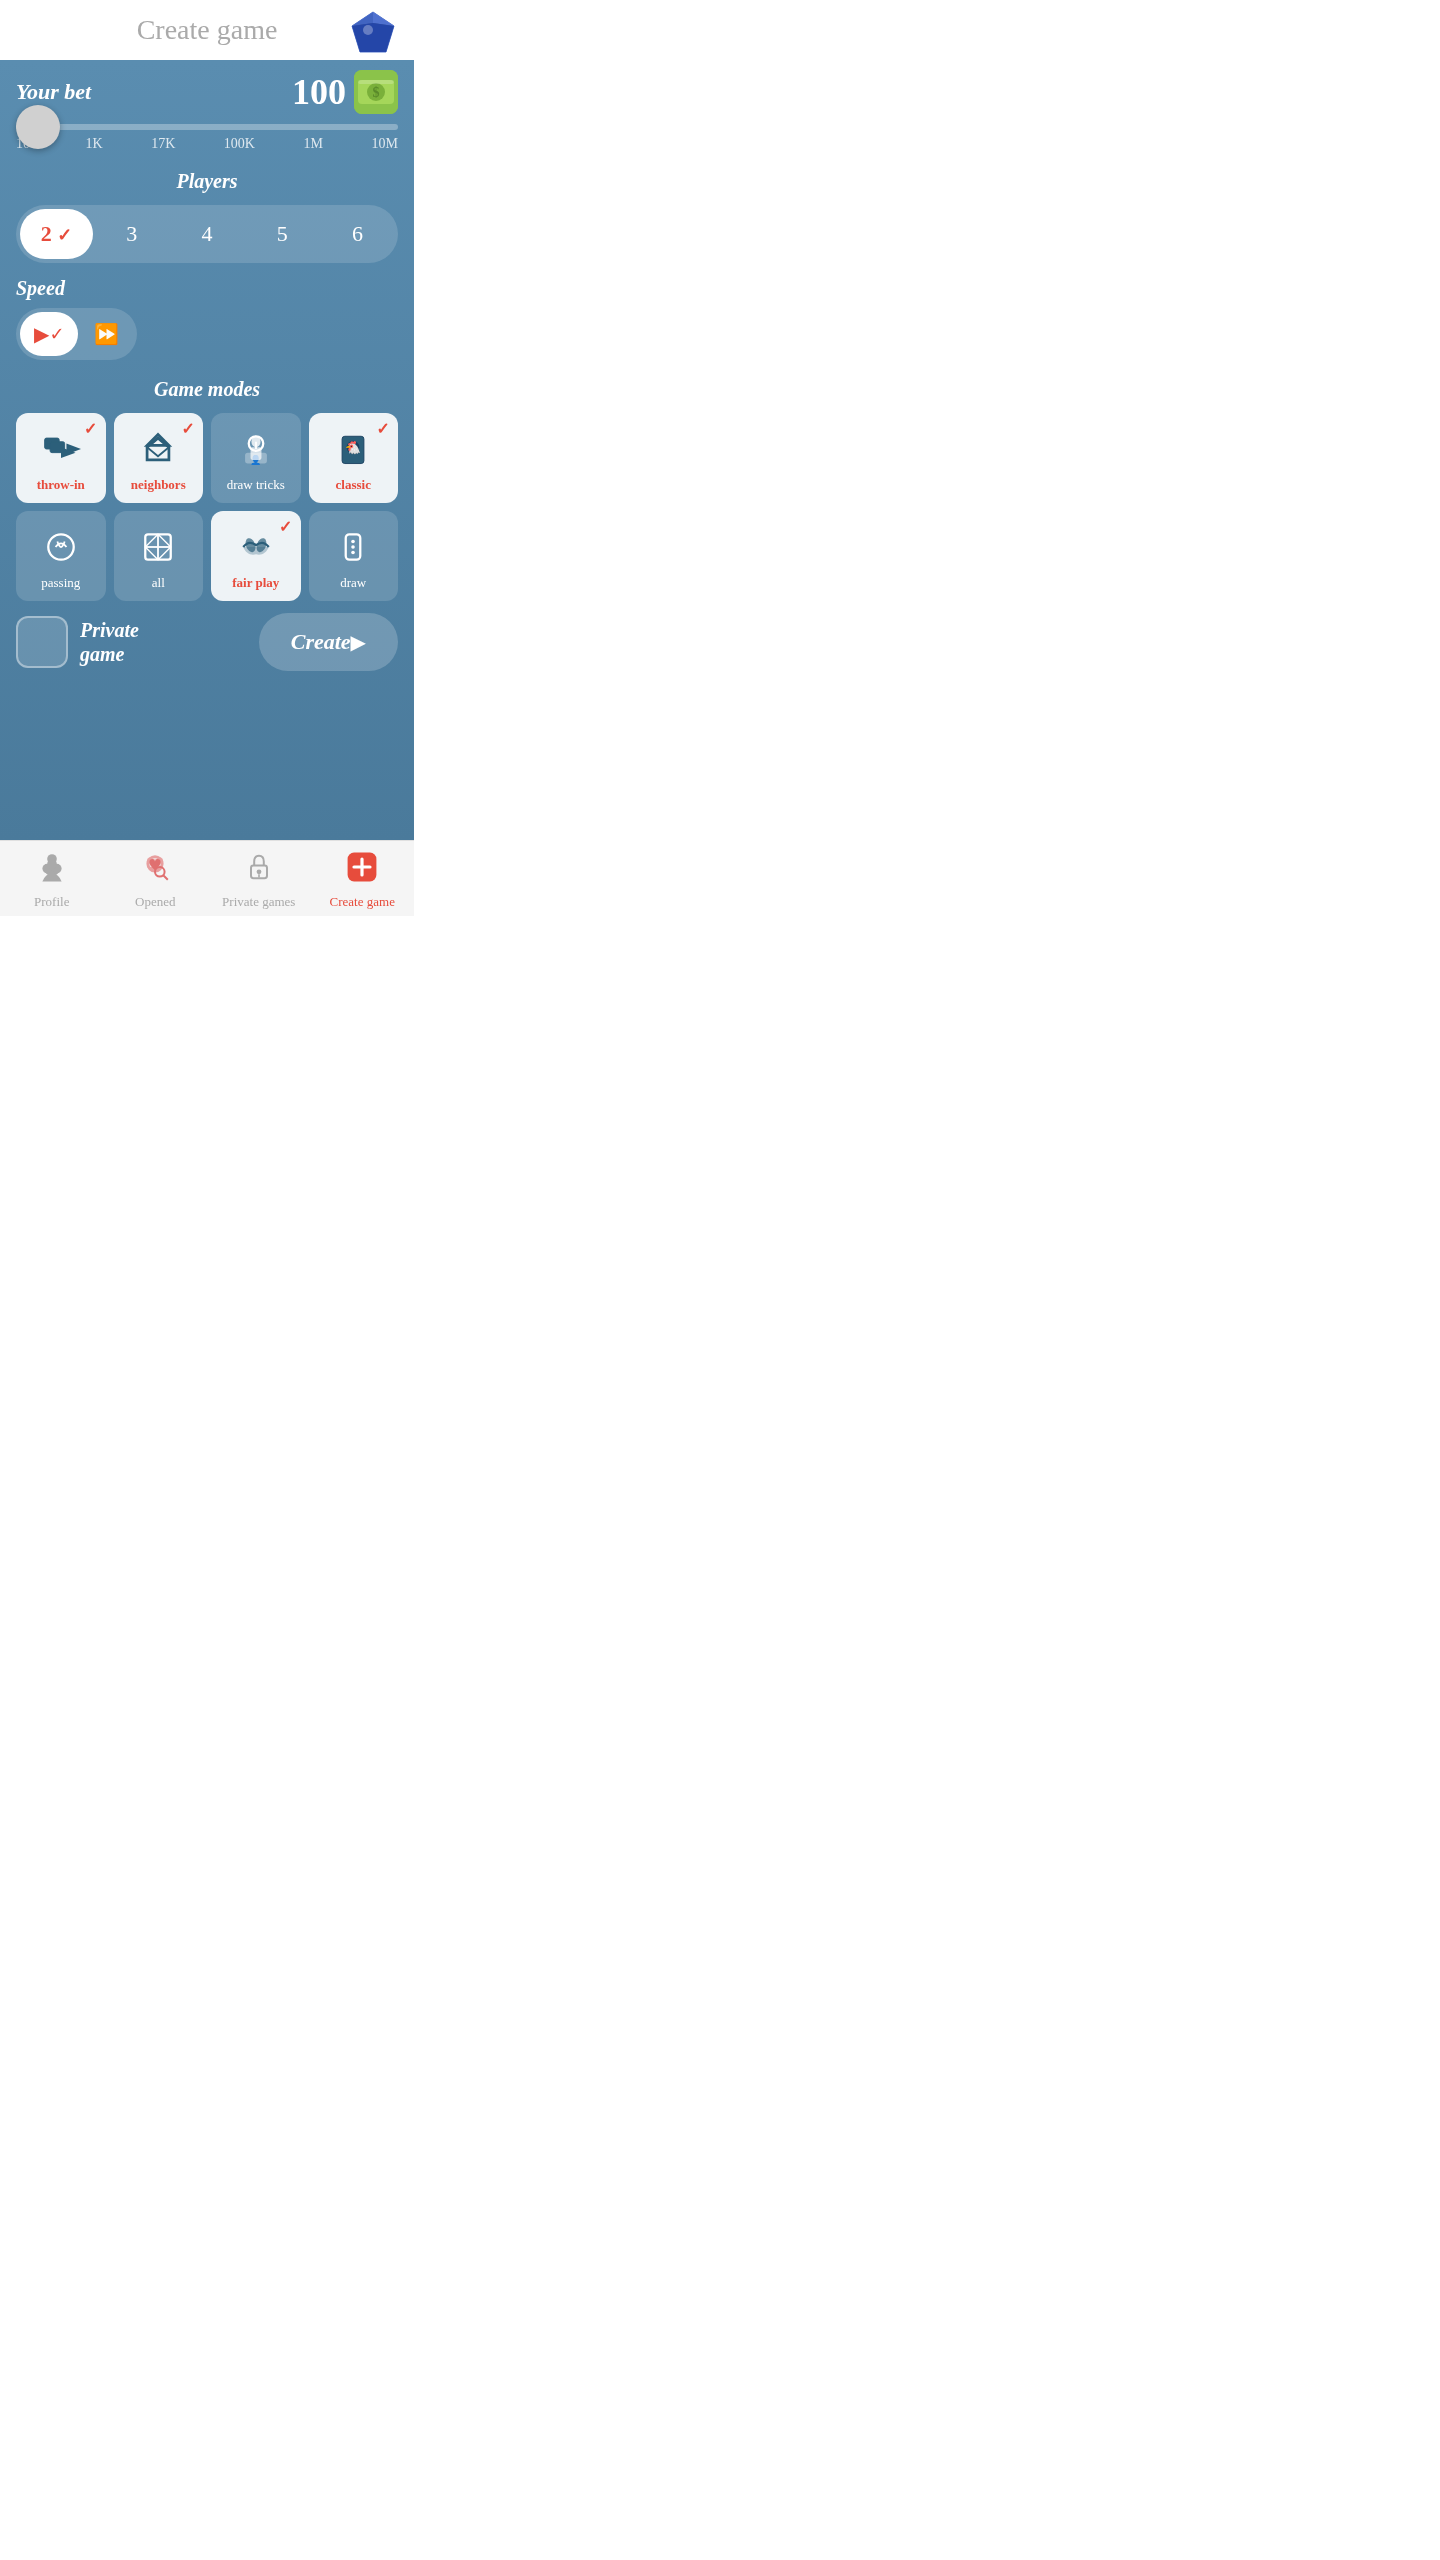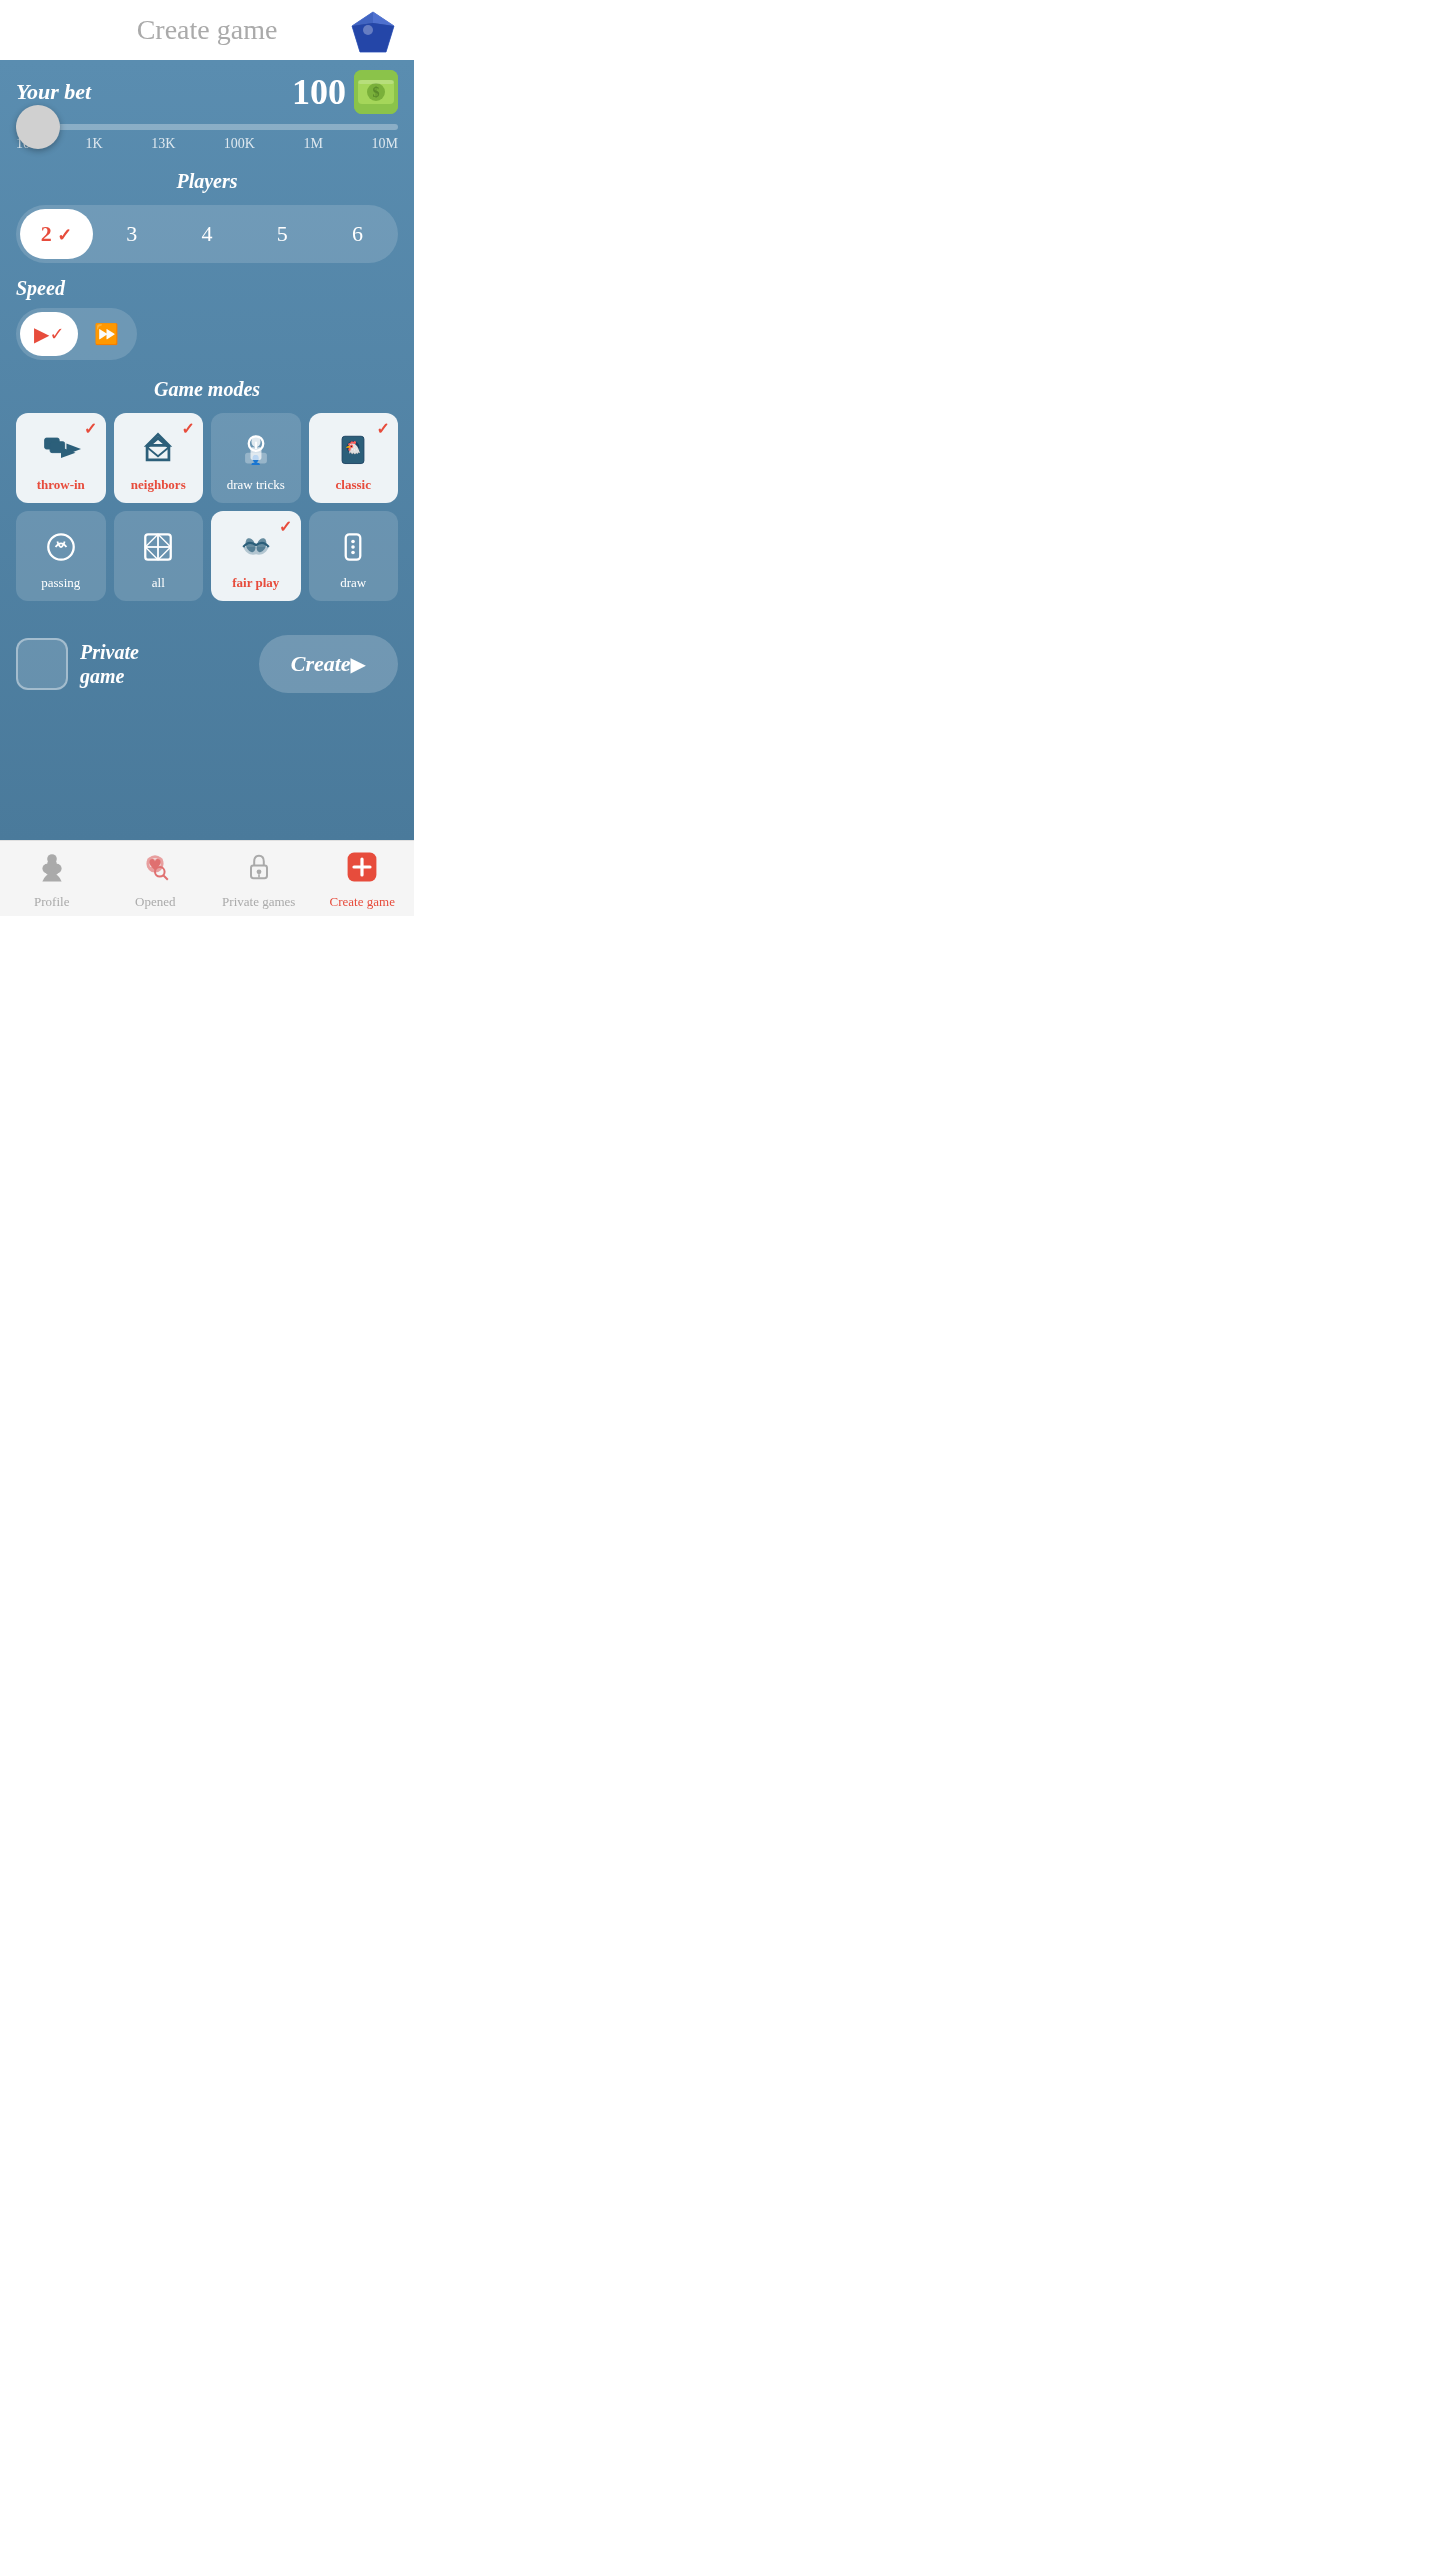--- a/index.html
+++ b/index.html
@@ -249,21 +249,21 @@
     }
     .mode-label {
       color: #fff;
       font-size: 13px;
       text-align: right;
     }
     .private-create-row {
       display: flex;
       align-items: center;
       justify-content: space-between;
-      margin-top: 34px;
+      margin-top: 12px;
       gap: 12px;
     }
     .private-game-section {
       display: flex;
       align-items: center;
       gap: 12px;
     }
     .private-checkbox {
       width: 52px;
       height: 52px;
@@ -362,21 +362,21 @@
 
   <div class="slider-container">
     <div class="slider-track">
       <div class="slider-fill"></div>
       <div class="slider-thumb"></div>
     </div>
   </div>
   <div class="slider-labels">
     <span class="slider-label">100</span>
     <span class="slider-label">1K</span>
-    <span class="slider-label">13K</span>
+    <span class="slider-label">17K</span>
     <span class="slider-label">100K</span>
     <span class="slider-label">1M</span>
     <span class="slider-label">10M</span>
   </div>
 
   <div class="section-title">Players</div>
   <div class="players-row">
     <div class="player-option active">2 <span class="checkmark">✓</span></div>
     <div class="player-option">3</div>
     <div class="player-option">4</div>

